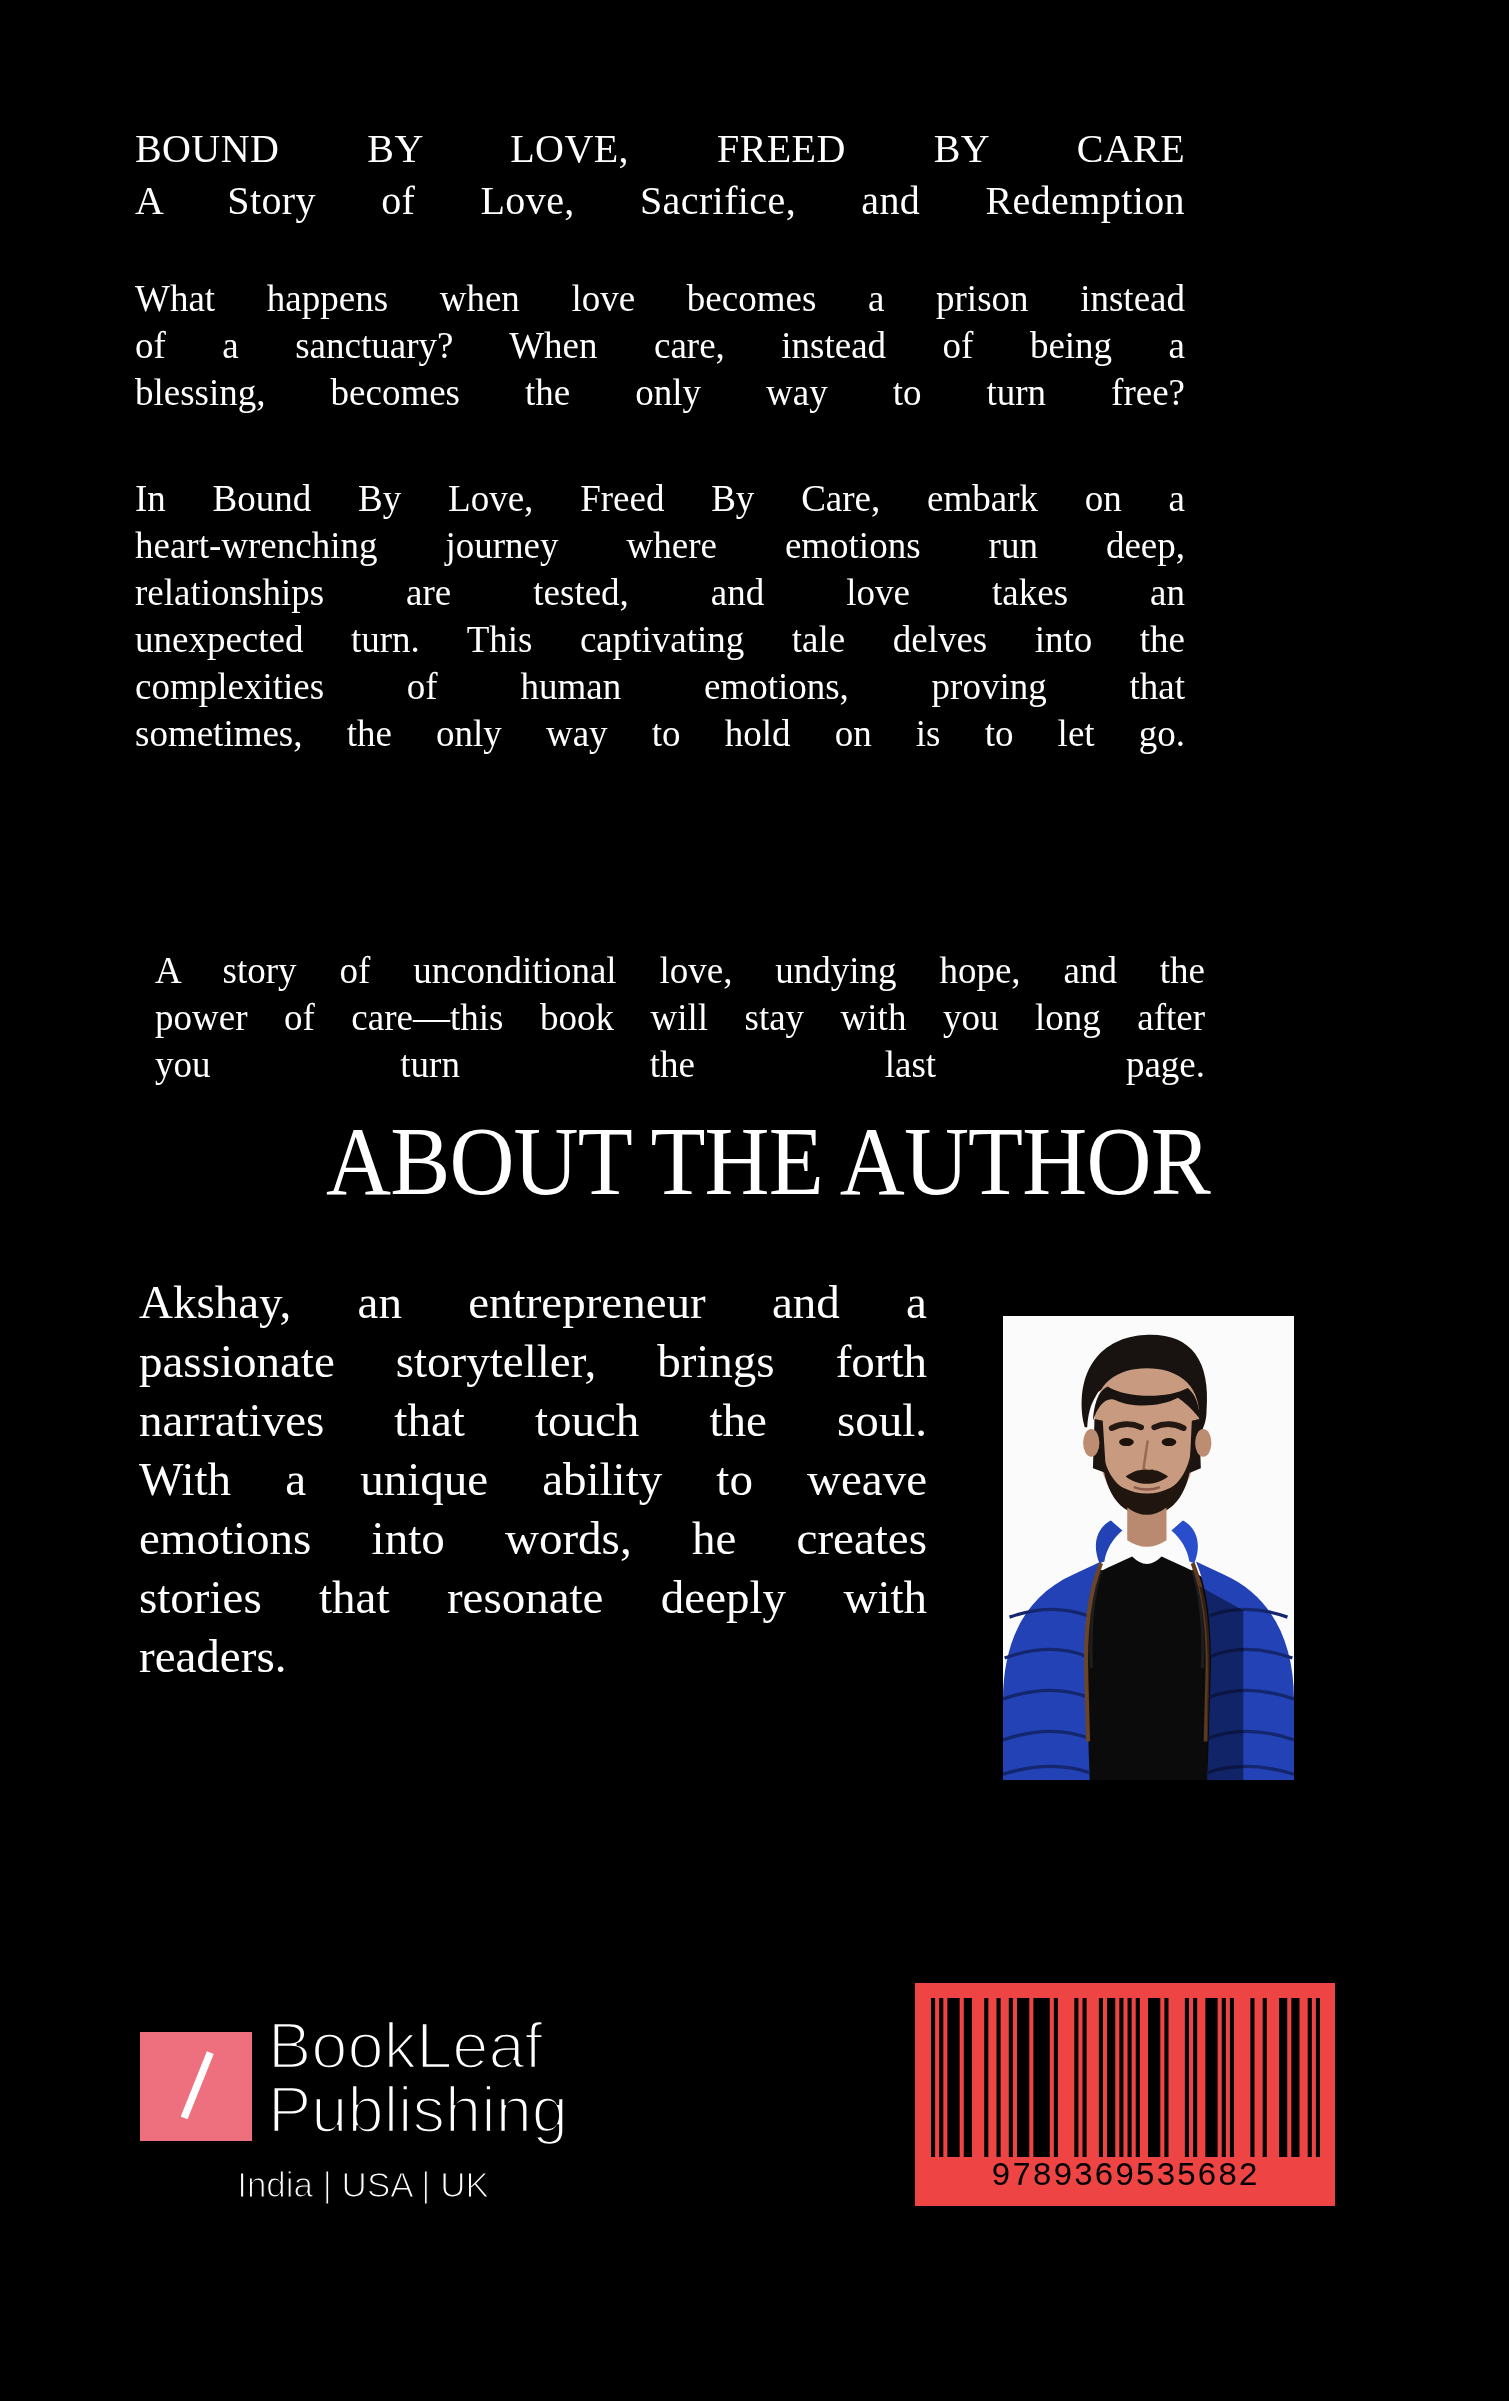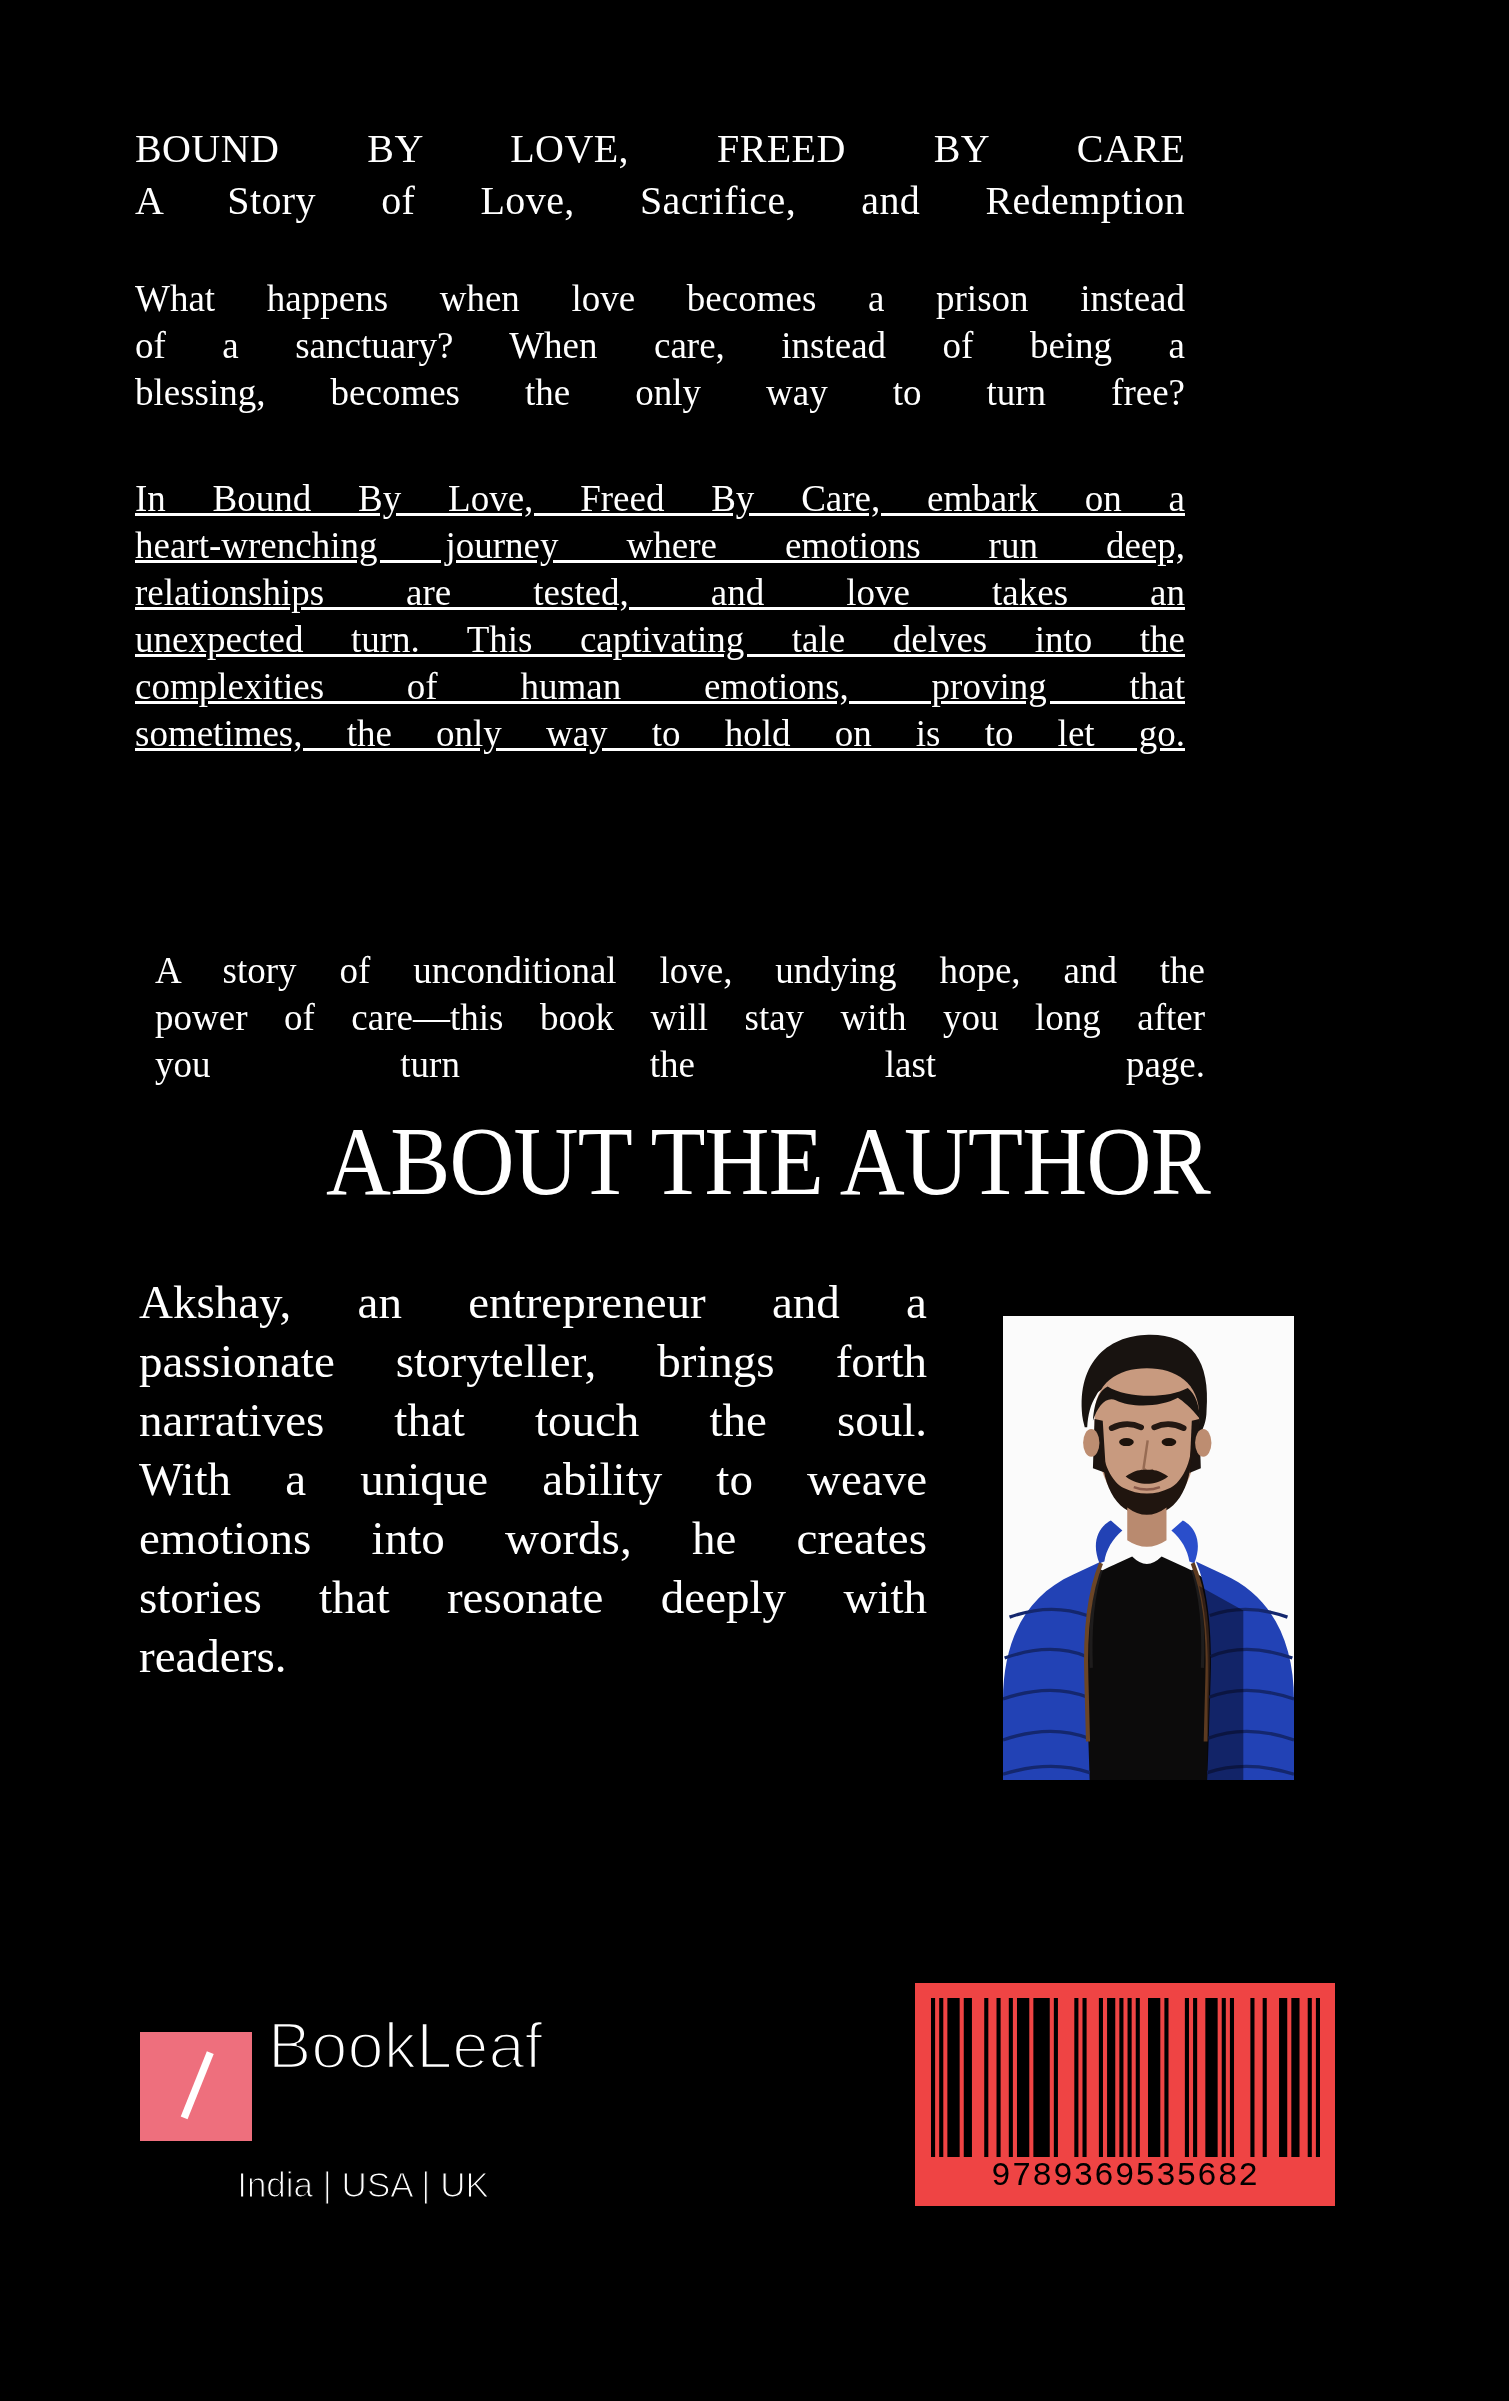--- a/index.html
+++ b/index.html
@@ -4,21 +4,21 @@
 <style>
   html,body{margin:0;padding:0;background:#000;}
   .cover{
     position:relative;width:1510px;height:2401px;background:#000000;overflow:hidden;
     color:#ffffff;font-family:"Liberation Serif","DejaVu Serif",serif;
   }
   
   .title-block{position:absolute;left:135px;top:123px;width:1050px;}
   .t-line{font-size:40px;line-height:52px;text-align:justify;text-align-last:justify;letter-spacing:0.4px;white-space:normal;}
   .para{position:absolute;left:135px;width:1050px;font-size:37px;line-height:47px;}
-  .p1{top:275px;} .p2{top:475px;text-decoration:underline;} .p3{top:947px;margin-left:20px;}
+  .p1{top:275px;} .p2{top:475px;} .p3{top:947px;margin-left:20px;}
   .j{text-align:justify;text-align-last:justify;}
   .j.last-left{text-align-last:left;}
   
   .about-heading{
     position:absolute;left:326px;top:1113px;margin:0;font-weight:400;
     font-size:90px;line-height:90px;letter-spacing:-0.8px;white-space:nowrap;
     transform:scaleY(1.08);transform-origin:left top;
   }
   .bio{position:absolute;left:139px;top:1273px;width:788px;font-size:47px;line-height:59px;}
   
@@ -157,20 +157,21 @@
     </svg>
   </figure>
 
   <div class="logo-square">
     <svg viewBox="0 0 137 133">
       <line x1="54" y1="105" x2="86" y2="25" stroke="#ffffff" stroke-width="9"></line>
     </svg>
   </div>
   <div class="publisher-name">
     <div>BookLeaf</div>
+    <div>Publishing</div>
   </div>
   <div class="publisher-regions">India | USA | UK</div>
 
   <div class="barcode">
     <svg class="bars" id="barcode-bars" viewBox="0 0 95 100" preserveAspectRatio="none">
         <rect x="0" y="0" width="1" height="100" fill="#000"></rect>
         <rect x="2" y="0" width="1" height="100" fill="#000"></rect>
         <rect x="4" y="0" width="3" height="100" fill="#000"></rect>
         <rect x="8" y="0" width="2" height="100" fill="#000"></rect>
         <rect x="13" y="0" width="1" height="100" fill="#000"></rect>

